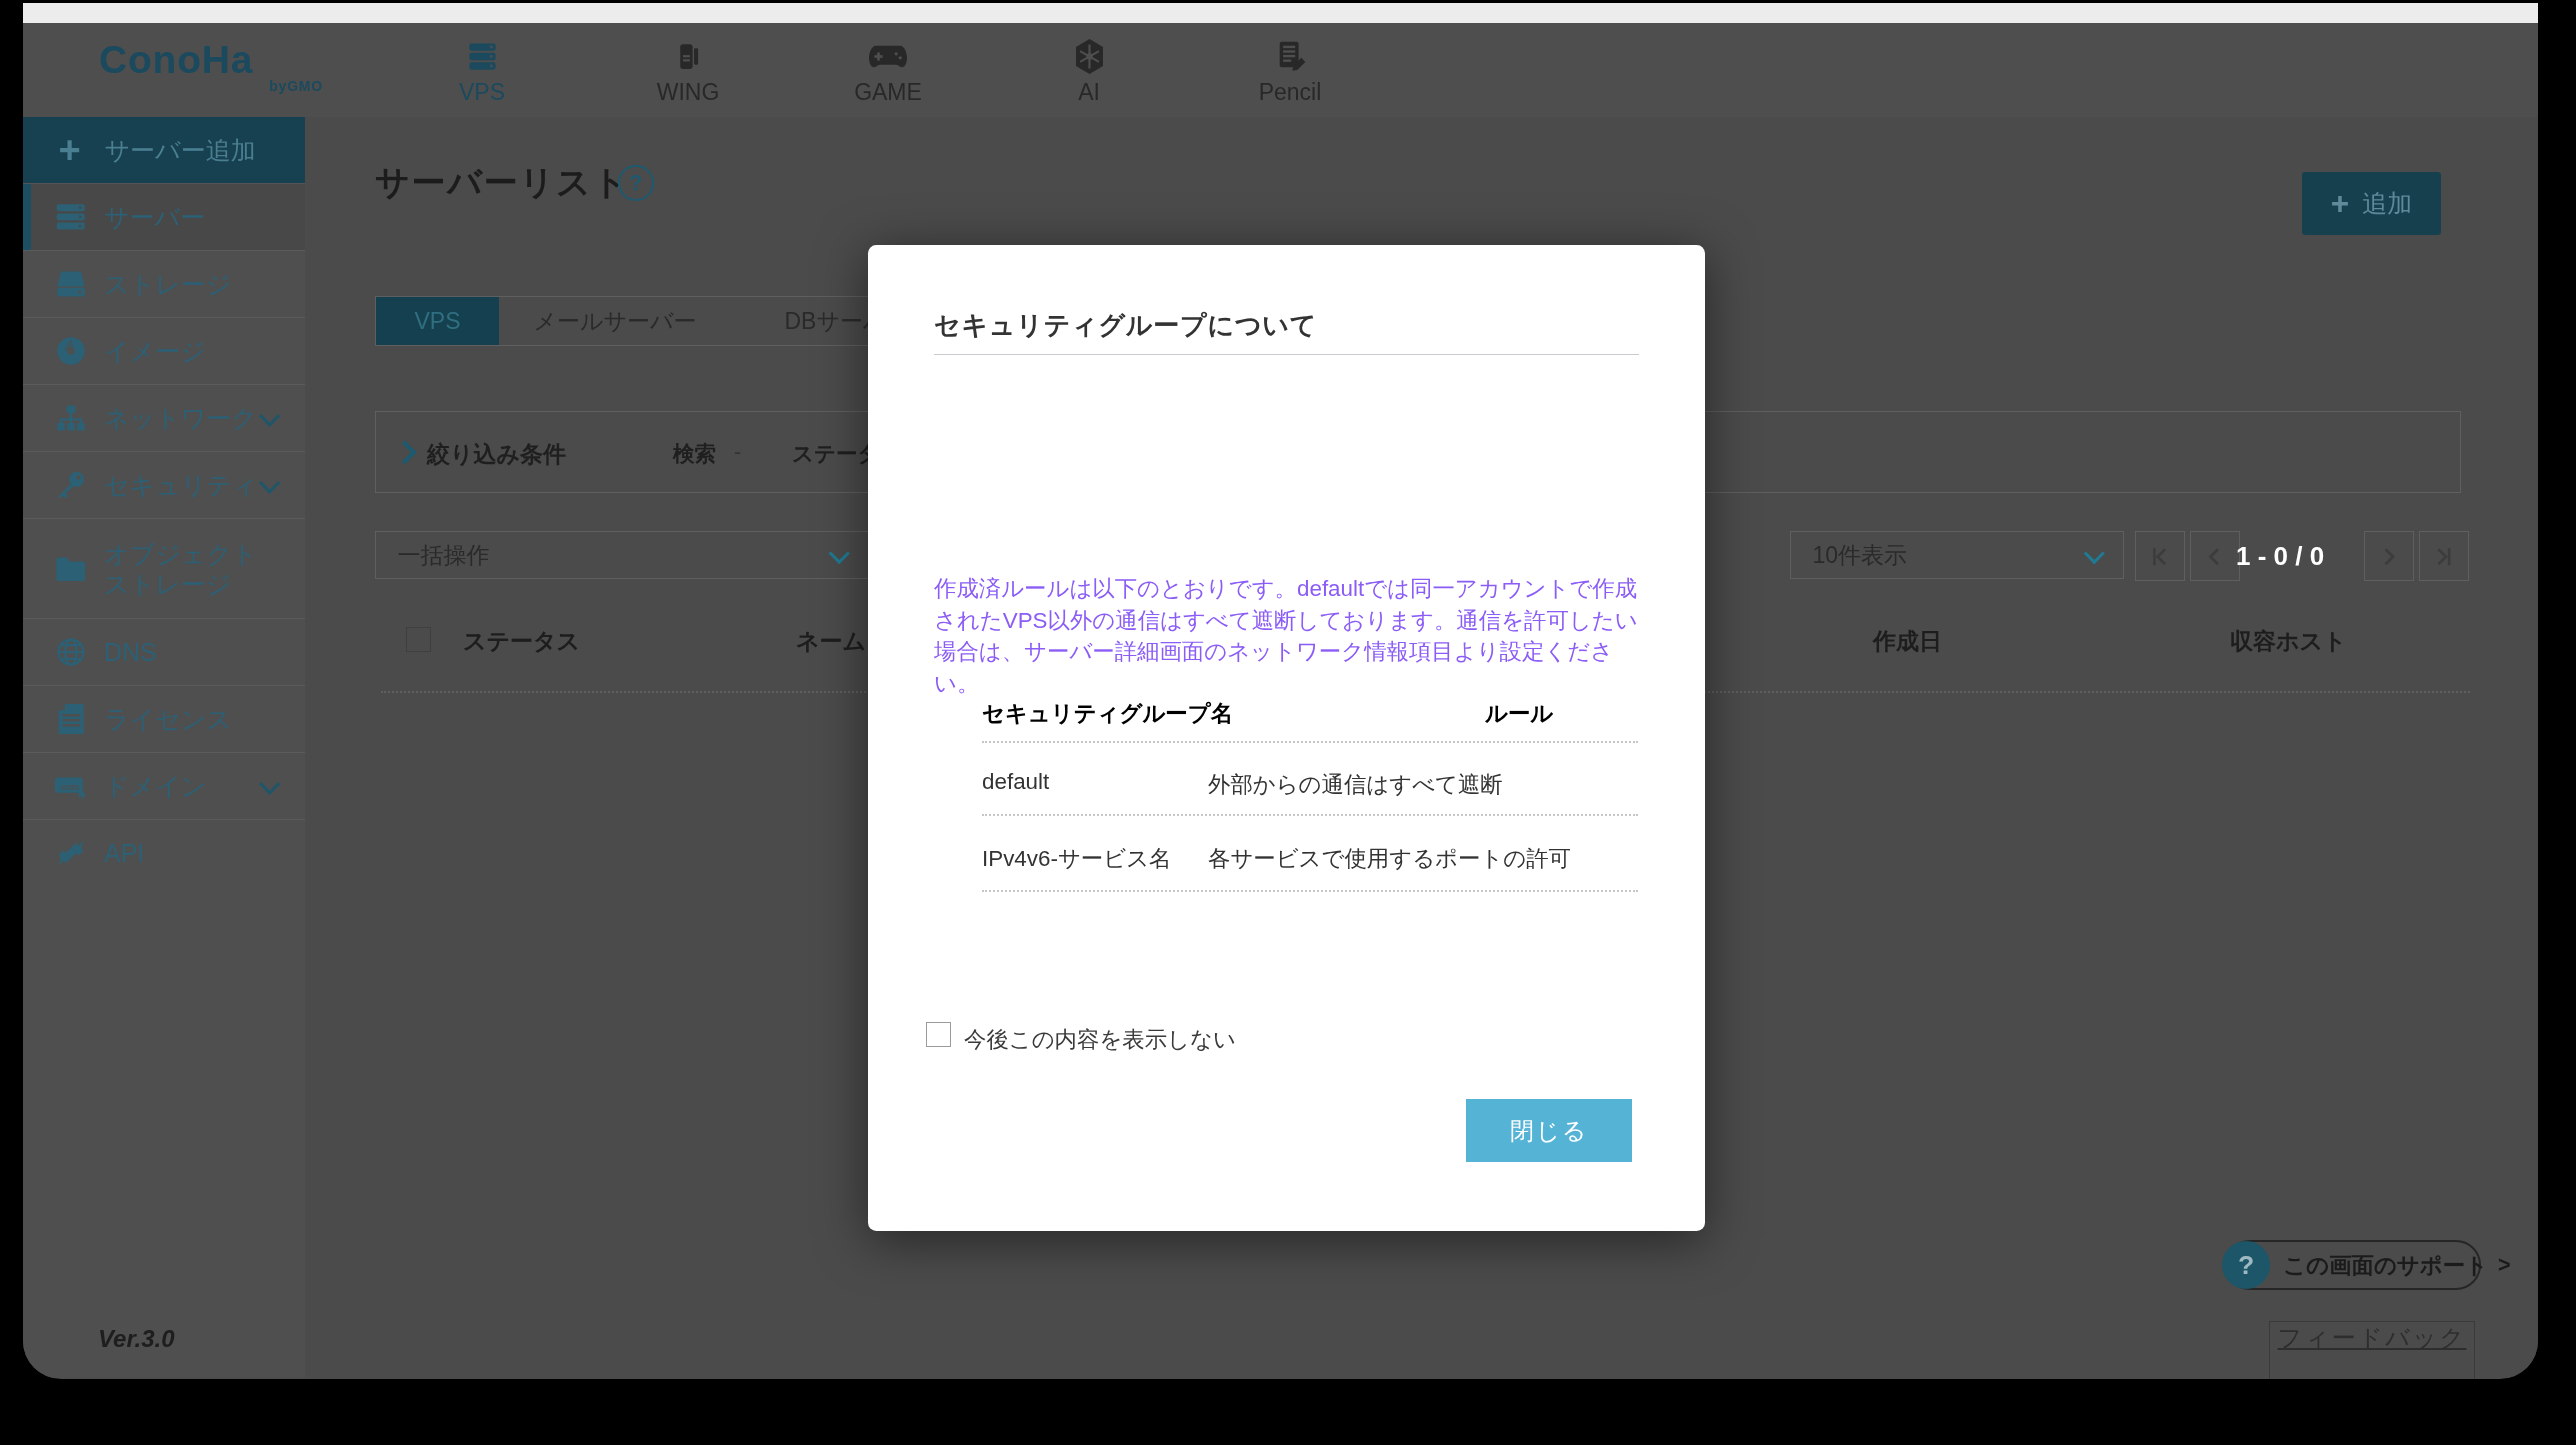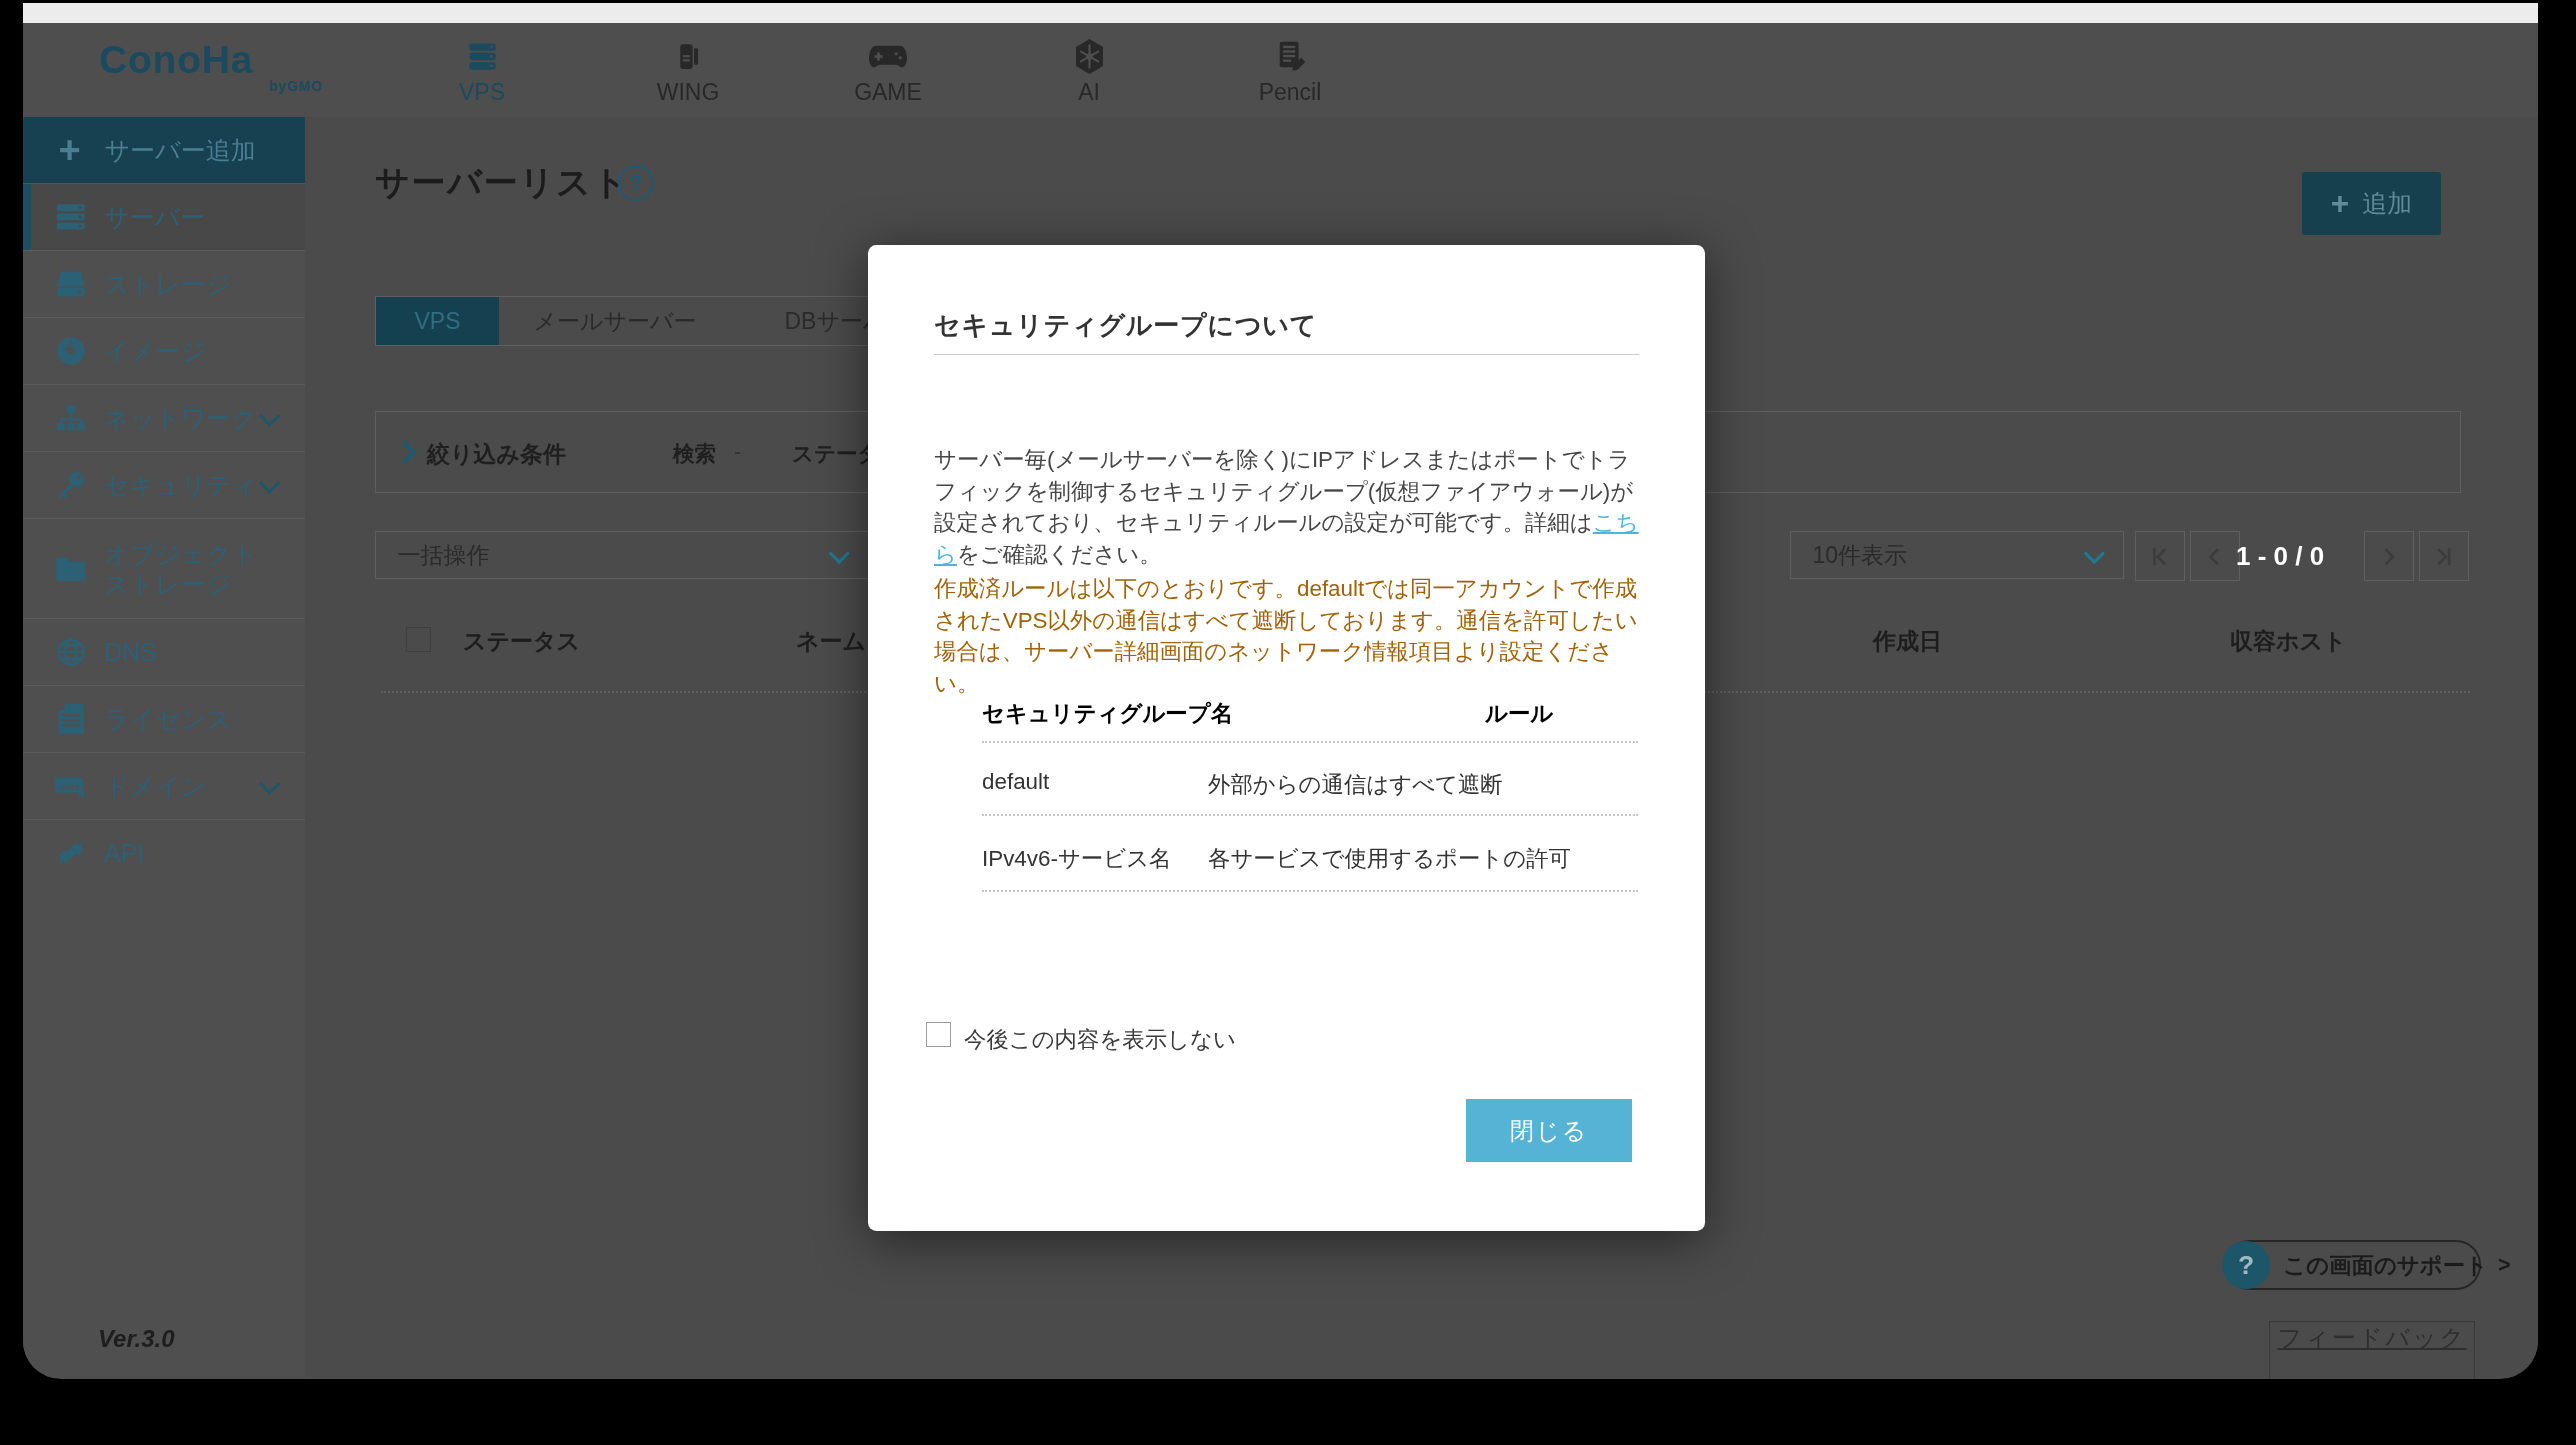--- a/index.html
+++ b/index.html
@@ -100,21 +100,21 @@
 
   
   #backdrop{left:0;top:20px;width:2515px;height:1356px;background:rgba(0,0,0,0);z-index:5;}
   #modal{left:845px;top:242px;width:837px;height:986px;background:#ffffff;border-radius:8.3px;
          box-shadow:0 8.3px 50px rgba(0,0,0,0.5);z-index:6;}
   
   #m-title{left:66px;top:63px;font-size:26px;font-weight:bold;color:#333;letter-spacing:0.8px;}
   #m-hr{left:66px;top:109px;width:705px;border-top:1.7px solid #c9ccce;}
   #m-p1{left:66px;top:199px;width:714px;font-size:22.4px;color:#464646;line-height:31.5px;}
   #m-link{color:#4cb5de;text-decoration:underline;cursor:pointer;}
-  #m-p2{left:66px;top:328px;width:714px;font-size:22.4px;color:#a16207;line-height:31.5px;}
+  #m-p2{left:66px;top:328px;width:714px;font-size:22.4px;color:#8b5cf6;line-height:31.5px;}
 
   .m-th{position:absolute;font-size:22.4px;font-weight:bold;color:#000000;}
   .m-td{position:absolute;font-size:22.4px;color:#333;}
   .m-dots{position:absolute;left:114px;width:656px;border-top:2.5px dotted #c6c6c6;}
   #m-th1{left:114px;top:453px;} #m-th2{left:617px;top:453px;}
   #m-dots1{top:496px;}
   #m-r1c1{left:114px;top:524px;} #m-r1c2{left:340px;top:524px;}
   #m-dots2{top:569px;}
   #m-r2c1{left:114px;top:598px;} #m-r2c2{left:340px;top:598px;}
   #m-dots3{top:645px;}
@@ -397,21 +397,20 @@
       <span>フィードバック</span>
     </div>
   </div>
 
   <div id="backdrop" class="abs"></div>
 
   <div id="modal" class="abs">
     <div id="m-title" class="abs">セキュリティグループについて</div>
     <div id="m-hr" class="abs"></div>
 
-    <div id="m-p1" class="abs"><span>サーバー毎(メールサーバーを除く)にIPアドレスまたはポートでトラフィックを制御するセキュリティグループ(仮想ファイアウォール)が設定されており、セキュリティルールの設定が可能です。詳細は</span><a id="m-link">こちら</a><span>をご確認ください。</span></div>
 
     <div id="m-p2" class="abs">作成済ルールは以下のとおりです。defaultでは同一アカウントで作成されたVPS以外の通信はすべて遮断しております。通信を許可したい場合は、サーバー詳細画面のネットワーク情報項目より設定ください。</div>
 
     <span id="m-th1" class="m-th">セキュリティグループ名</span>
     <span id="m-th2" class="m-th">ルール</span>
     <div id="m-dots1" class="m-dots"></div>
     <span id="m-r1c1" class="m-td">default</span>
     <span id="m-r1c2" class="m-td">外部からの通信はすべて遮断</span>
     <div id="m-dots2" class="m-dots"></div>
     <span id="m-r2c1" class="m-td">IPv4v6-サービス名</span>

